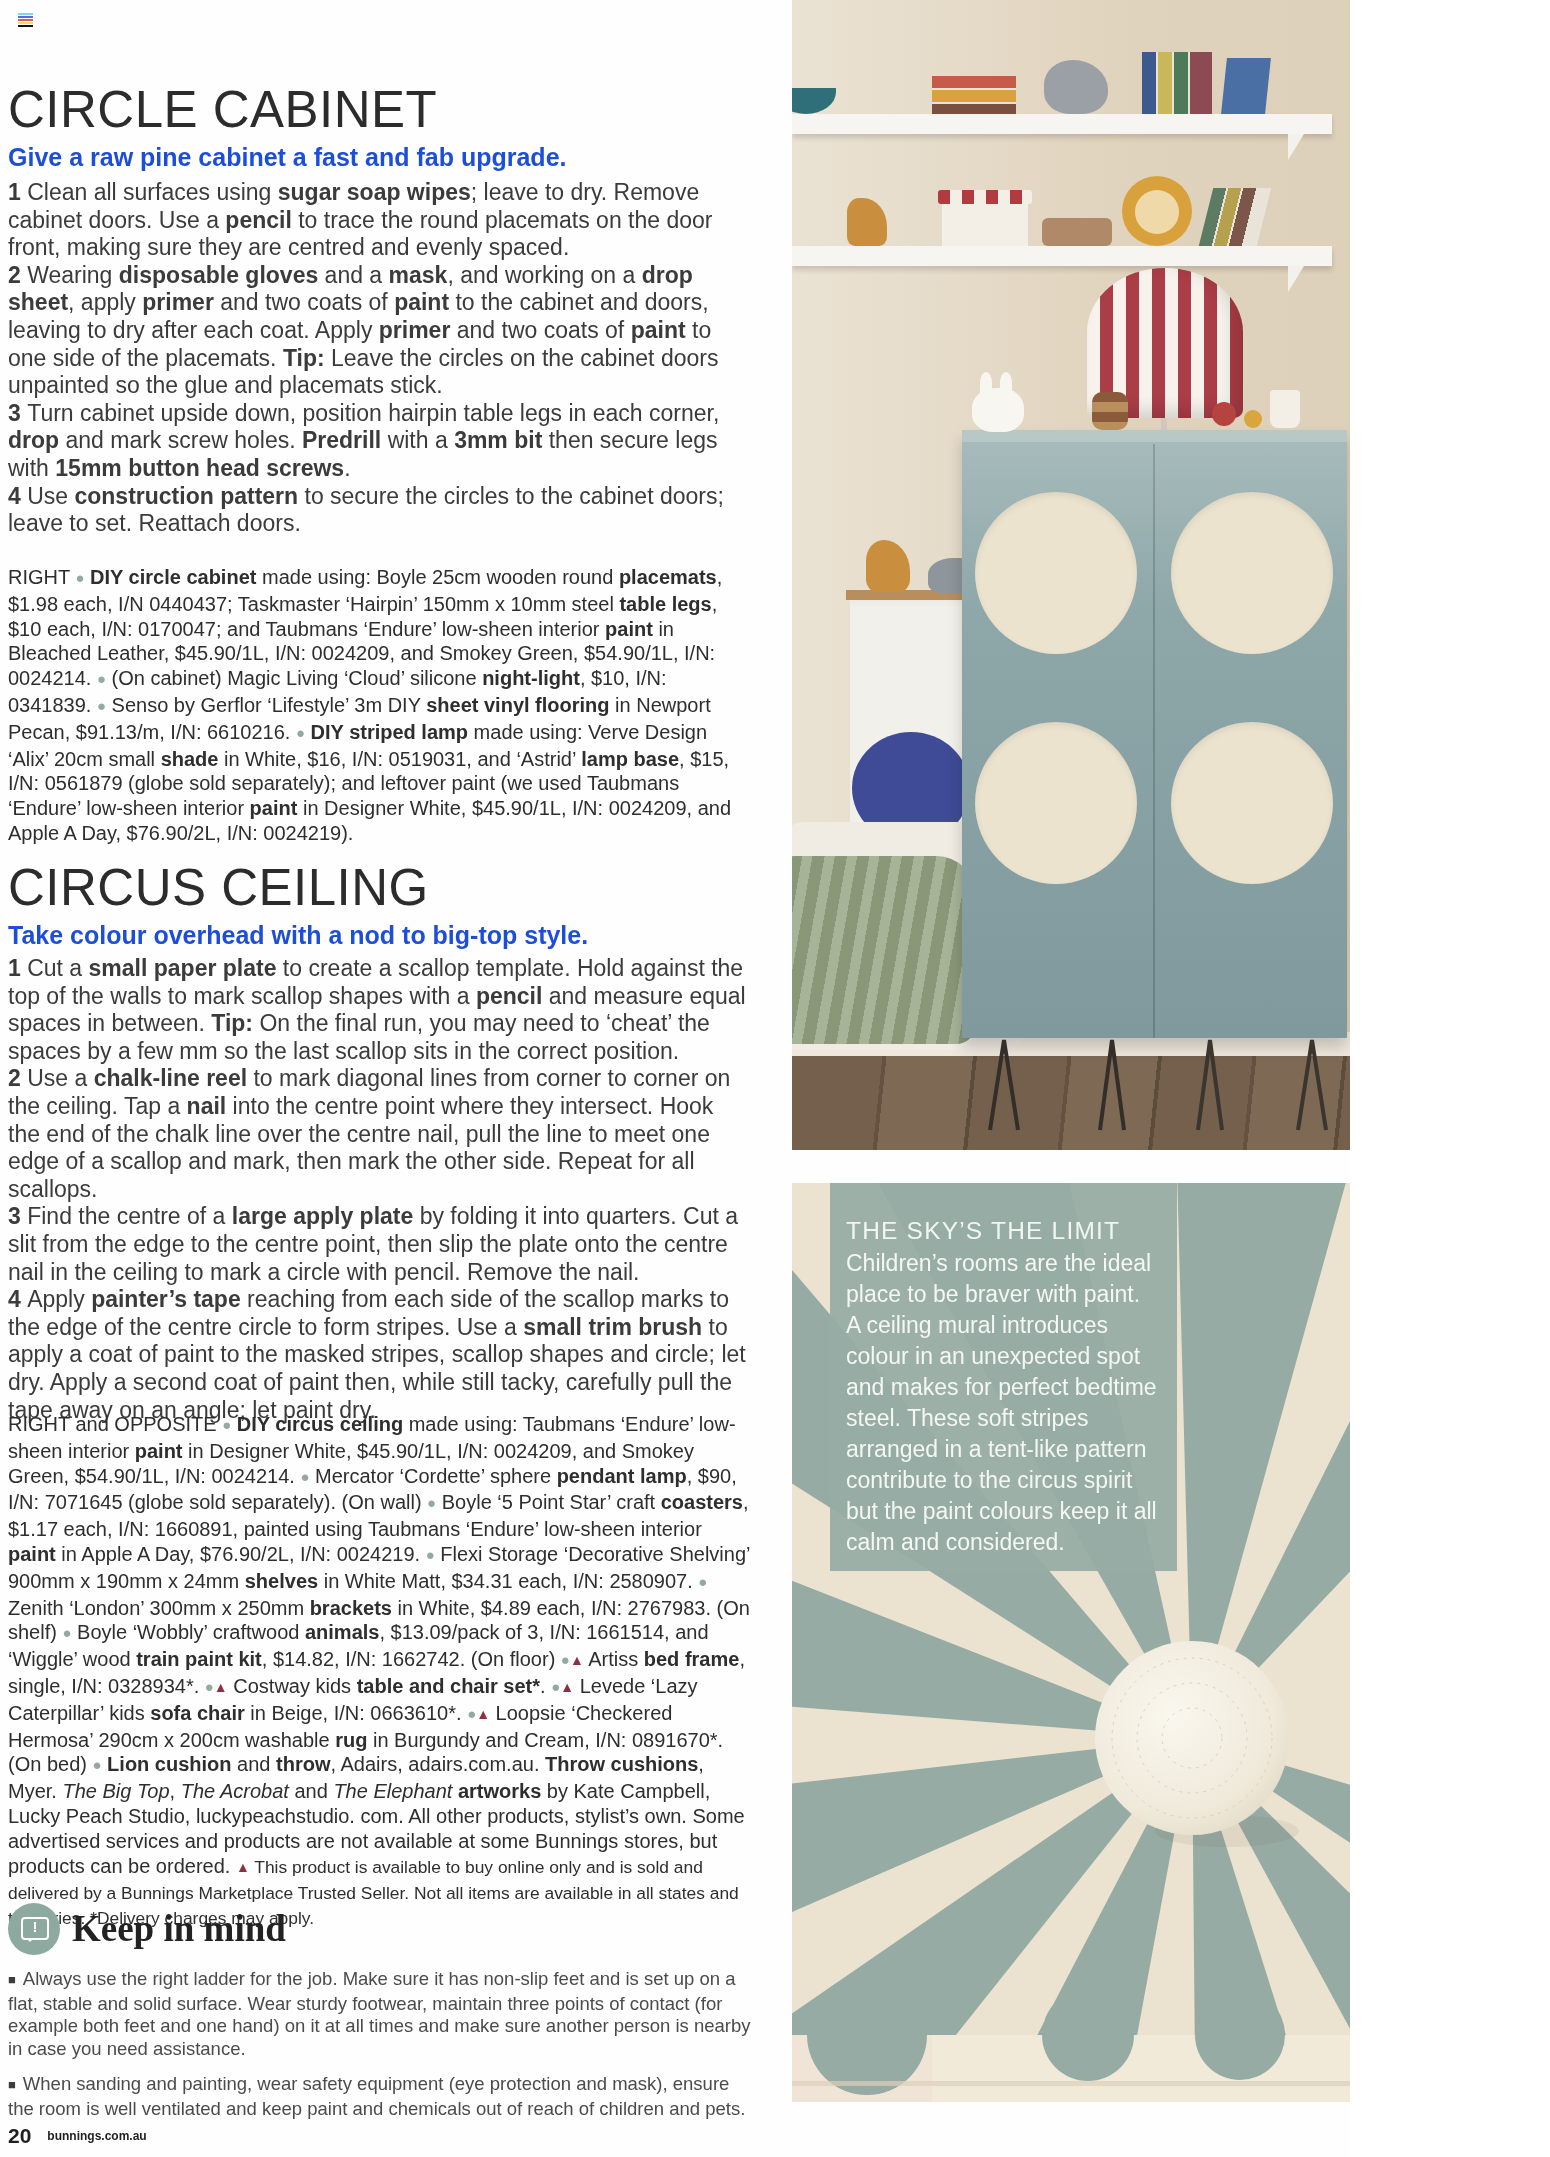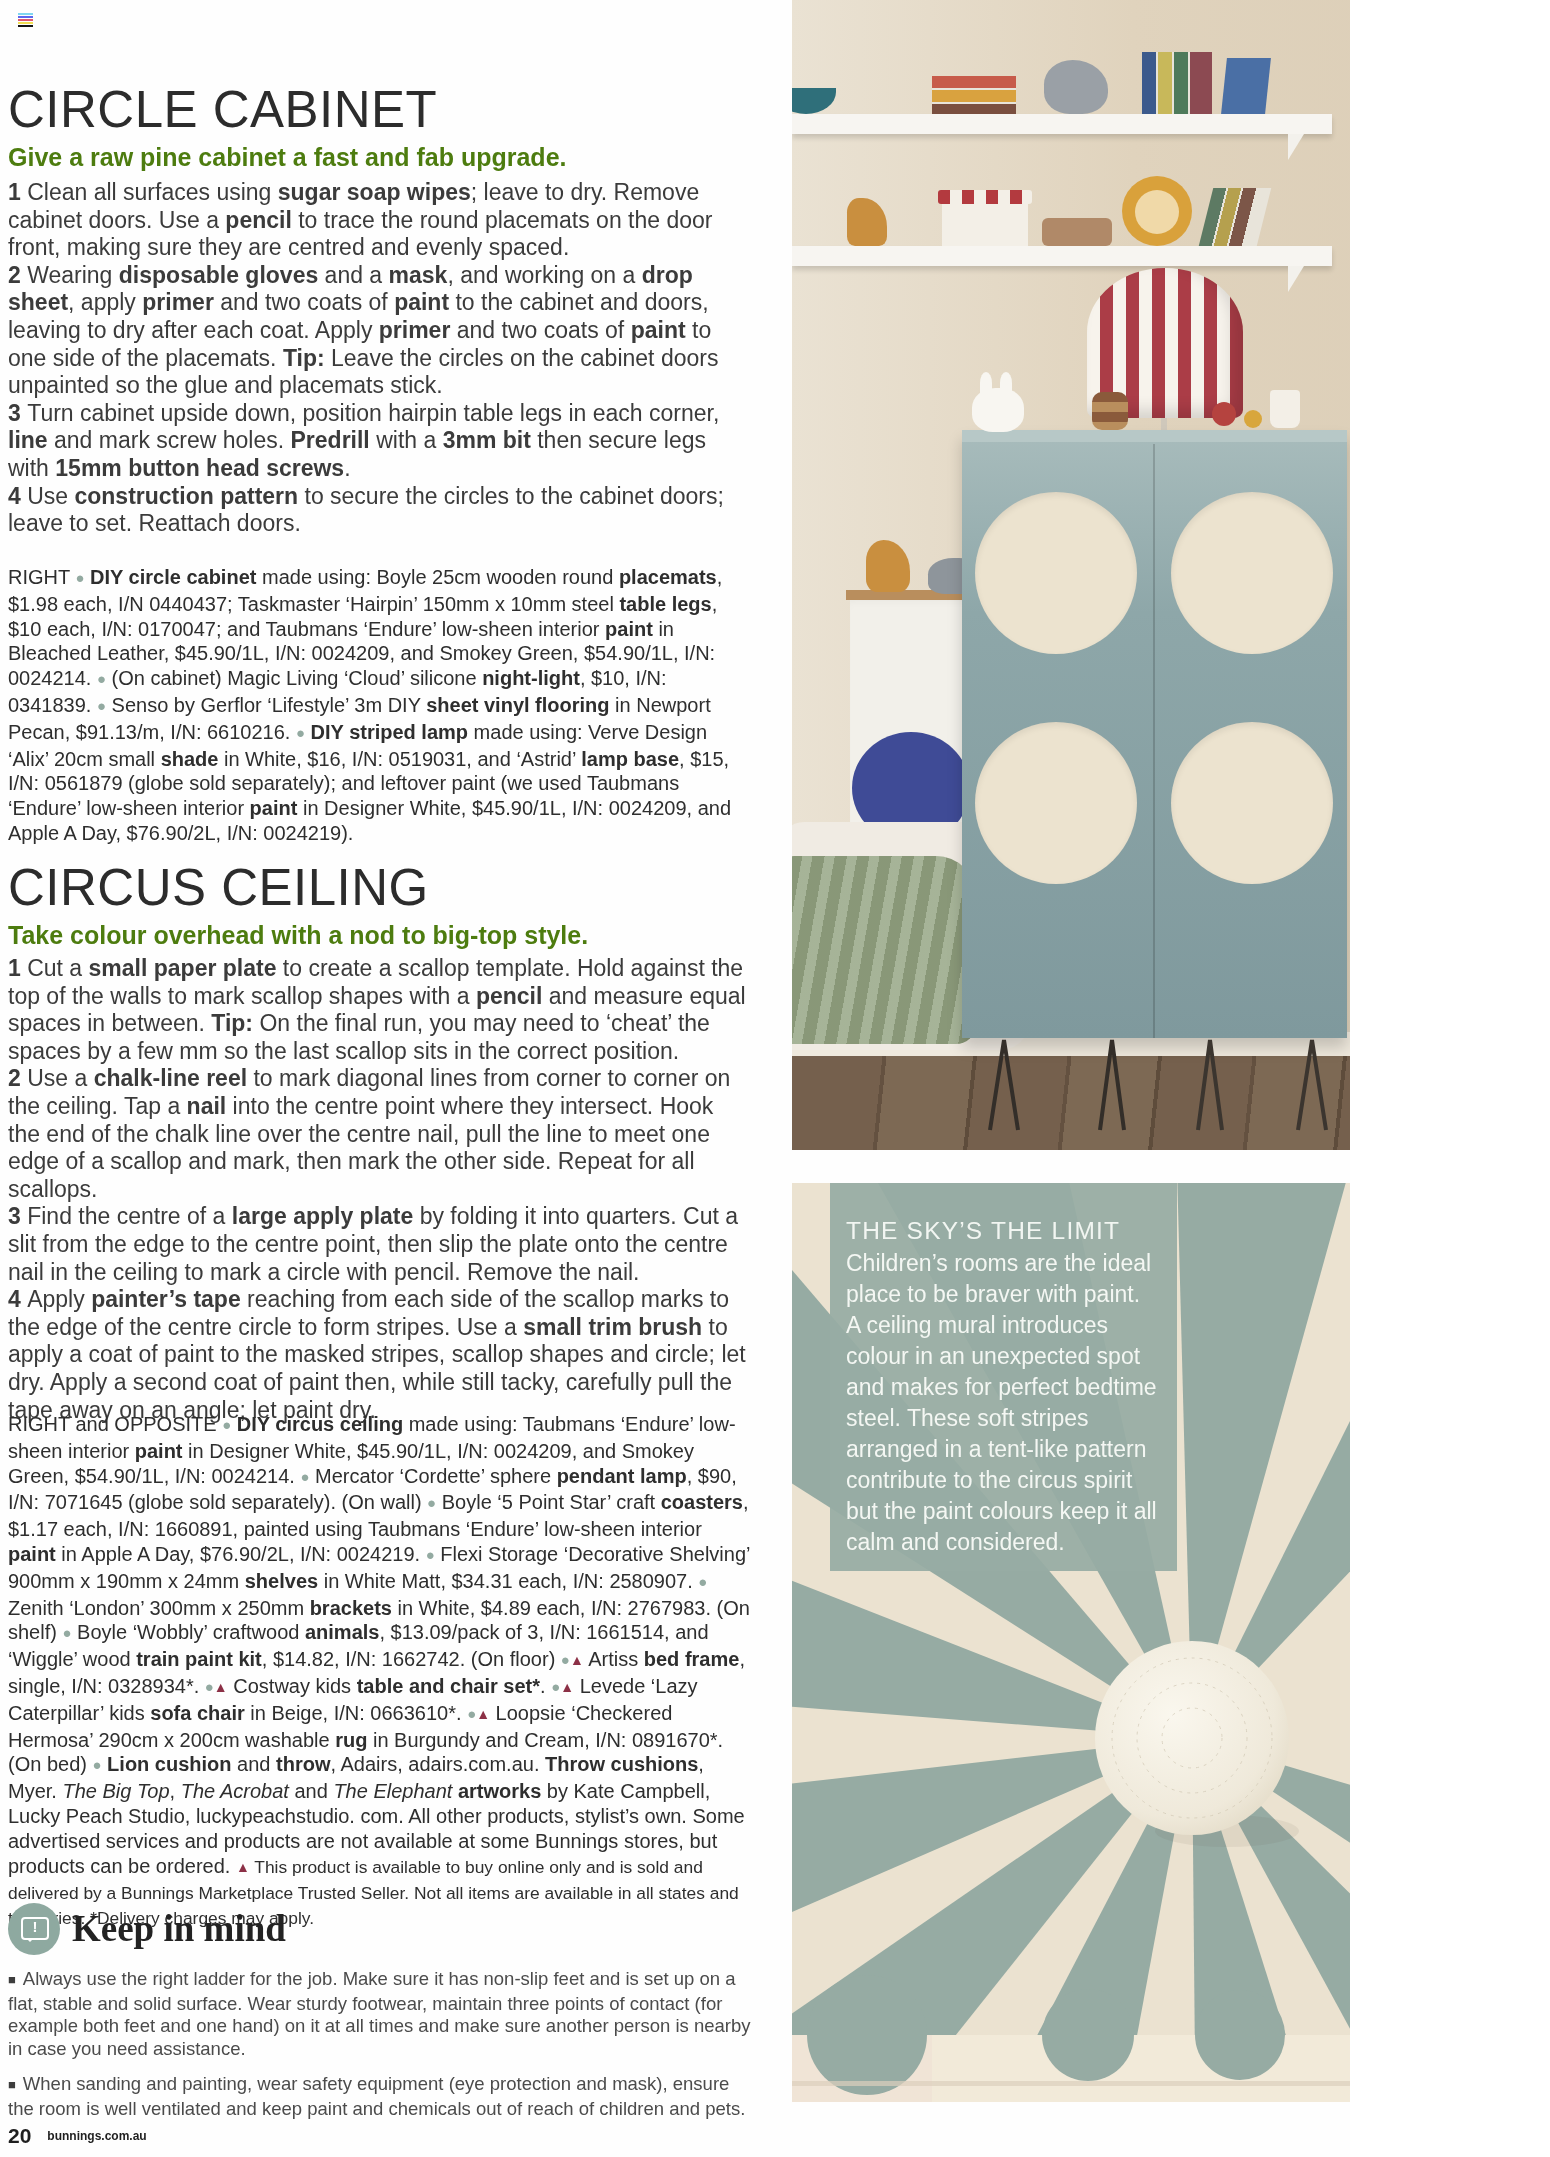--- a/index.html
+++ b/index.html
@@ -6,21 +6,21 @@
   .page{position:relative;width:1350px;height:2157px;background:#fefefe;overflow:hidden;
         font-family:"Liberation Sans", sans-serif;color:#3a3a3a;}
   .abs{position:absolute;}
   
   .menu-icon{left:18px;top:13px;width:15px;height:14px;display:flex;flex-direction:column;gap:1px;}
   .menu-icon i{display:block;height:2px;width:100%;}
   .m1{background:#7fd7f0}.m2{background:#5b67ee}.m3{background:#e0566f}.m4{background:#f2df52}.m5{background:#141414}
 
   .title{left:8px;width:742px;font-size:51px;letter-spacing:.5px;color:#2c2c2c;font-weight:400;margin:0;}
   .t1{top:80px}.t2{top:858px}
-  .standfirst{left:8px;width:742px;font-size:25px;font-weight:700;color:#4d7c0f;}
+  .standfirst{left:8px;width:742px;font-size:25px;font-weight:700;color:#1d4ed8;}
   .sf1{top:143px}.sf2{top:921px}
   .steps{left:8px;width:742px;font-size:23px;line-height:27.6px;color:#3b3b3b;}
   .s1{top:179px}.s2{top:955px}
   .steps p{margin:0;}
   .caption{left:8px;width:742px;font-size:20px;line-height:24.8px;color:#2e2e2e;}
   .c1{top:565px}.c2{top:1412px}
   .b{font-weight:700}.i{font-style:italic}
   .f{font-size:17.4px;line-height:22px;}
   .mk{display:inline-block;transform:translateY(-1px);}
   .mk-dot{color:#93aaa1;font-size:15px;}
@@ -129,21 +129,21 @@
       <i class="m3"></i>
       <i class="m4"></i>
       <i class="m5"></i>
   </div>
 
   <h1 class="abs title t1">CIRCLE CABINET</h1>
   <div class="abs standfirst sf1">Give a raw pine cabinet a fast and fab upgrade.</div>
   <div class="abs steps s1">
     <p><span class="b">1 </span><span>Clean all surfaces using </span><span class="b">sugar soap wipes</span><span>; leave to dry. Remove cabinet doors. Use a </span><span class="b">pencil</span><span> to trace the round placemats on the door front, making sure they are centred and evenly spaced.</span></p>
     <p><span class="b">2 </span><span>Wearing </span><span class="b">disposable gloves</span><span> and a </span><span class="b">mask</span><span>, and working on a </span><span class="b">drop sheet</span><span>, apply </span><span class="b">primer</span><span> and two coats of </span><span class="b">paint</span><span> to the cabinet and doors, leaving to dry after each coat. Apply </span><span class="b">primer</span><span> and two coats of </span><span class="b">paint</span><span> to one side of the placemats. </span><span class="b">Tip:</span><span> Leave the circles on the cabinet doors unpainted so the glue and placemats stick.</span></p>
-    <p><span class="b">3 </span><span>Turn cabinet upside down, position hairpin table legs in each corner, </span><span class="b">line</span><span> and mark screw holes. </span><span class="b">Predrill</span><span> with a </span><span class="b">3mm bit</span><span> then secure legs with </span><span class="b">15mm button head screws</span><span>.</span></p>
+    <p><span class="b">3 </span><span>Turn cabinet upside down, position hairpin table legs in each corner, </span><span class="b">drop</span><span> and mark screw holes. </span><span class="b">Predrill</span><span> with a </span><span class="b">3mm bit</span><span> then secure legs with </span><span class="b">15mm button head screws</span><span>.</span></p>
     <p><span class="b">4 </span><span>Use </span><span class="b">construction pattern</span><span> to secure the circles to the cabinet doors; leave to set. Reattach doors.</span></p>
   </div>
   <div class="abs caption c1"><span>RIGHT </span><span class="mk mk-dot">●</span><span> </span><span class="b">DIY circle cabinet</span><span> made using: Boyle 25cm wooden round </span><span class="b">placemats</span><span>, $1.98 each, I/N 0440437; Taskmaster ‘Hairpin’ 150mm x 10mm steel </span><span class="b">table legs</span><span>, $10 each, I/N: 0170047; and Taubmans ‘Endure’ low-sheen interior </span><span class="b">paint</span><span> in Bleached Leather, $45.90/1L, I/N: 0024209, and Smokey Green, $54.90/1L, I/N: 0024214. </span><span class="mk mk-dot">●</span><span> (On cabinet) Magic Living ‘Cloud’ silicone </span><span class="b">night-light</span><span>, $10, I/N: 0341839. </span><span class="mk mk-dot">●</span><span> Senso by Gerflor ‘Lifestyle’ 3m DIY </span><span class="b">sheet vinyl flooring</span><span> in Newport Pecan, $91.13/m, I/N: 6610216. </span><span class="mk mk-dot">●</span><span> </span><span class="b">DIY striped lamp</span><span> made using: Verve Design ‘Alix’ 20cm small </span><span class="b">shade</span><span> in White, $16, I/N: 0519031, and ‘Astrid’ </span><span class="b">lamp base</span><span>, $15, I/N: 0561879 (globe sold separately); and leftover paint (we used Taubmans ‘Endure’ low-sheen interior </span><span class="b">paint</span><span> in Designer White, $45.90/1L, I/N: 0024209, and Apple A Day, $76.90/2L, I/N: 0024219).</span></div>
 
   <h1 class="abs title t2">CIRCUS CEILING</h1>
   <div class="abs standfirst sf2">Take colour overhead with a nod to big-top style.</div>
   <div class="abs steps s2">
     <p><span class="b">1 </span><span>Cut a </span><span class="b">small paper plate</span><span> to create a scallop template. Hold against the top of the walls to mark scallop shapes with a </span><span class="b">pencil</span><span> and measure equal spaces in between. </span><span class="b">Tip:</span><span> On the final run, you may need to ‘cheat’ the spaces by a few mm so the last scallop sits in the correct position.</span></p>
     <p><span class="b">2 </span><span>Use a </span><span class="b">chalk-line reel</span><span> to mark diagonal lines from corner to corner on the ceiling. Tap a </span><span class="b">nail</span><span> into the centre point where they intersect. Hook the end of the chalk line over the centre nail, pull the line to meet one edge of a scallop and mark, then mark the other side. Repeat for all scallops.</span></p>
     <p><span class="b">3 </span><span>Find the centre of a </span><span class="b">large apply plate</span><span> by folding it into quarters. Cut a slit from the edge to the centre point, then slip the plate onto the centre nail in the ceiling to mark a circle with pencil. Remove the nail.</span></p>

